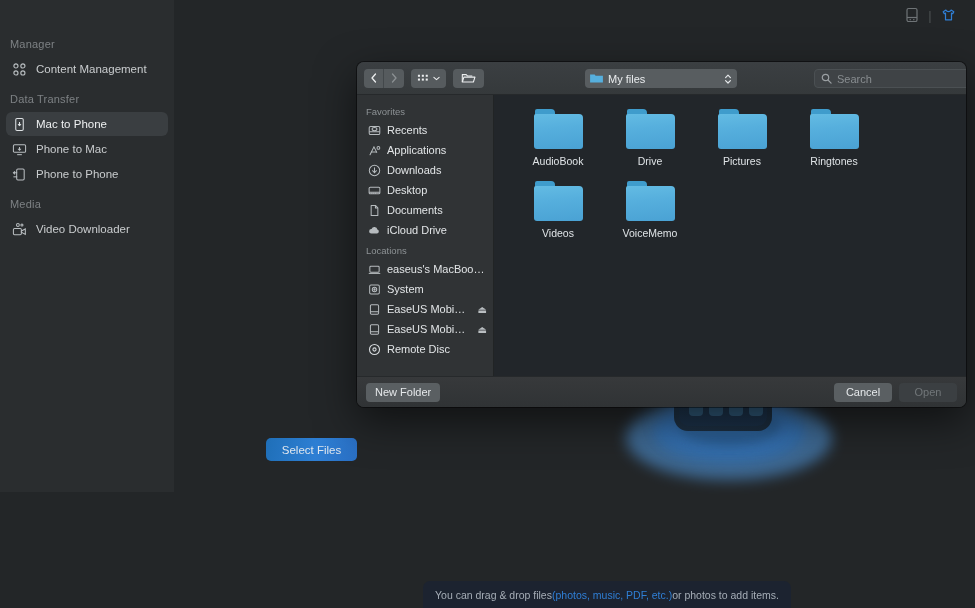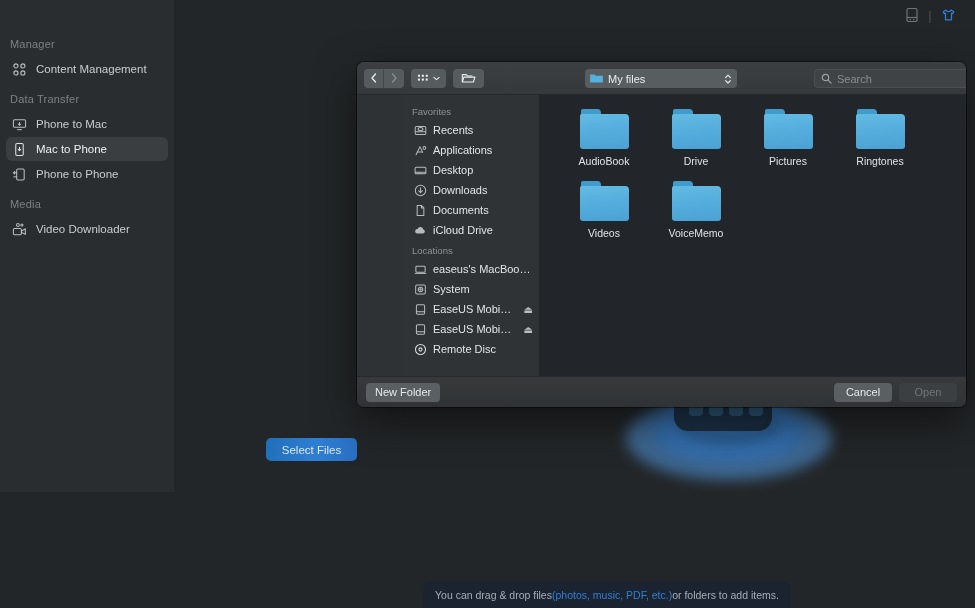--- a/index.html
+++ b/index.html
@@ -199,21 +199,21 @@
     left: 457px; top: 7px;
     width: 167px; height: 19px;
     background: #3f4346;
     border-radius: 4px;
     display:flex; align-items:center;
     padding: 0 6px; gap: 5px;
     border: 1px solid #4b5053;
   }
   .search-field .sph { color:#888d90; font-size:11px; }
 
-  .dlg-body { flex: 1; display: flex; min-height: 0; padding-left: 46px; }
+  .dlg-body { flex: 1; display: flex; min-height: 0; }
 
   .dlg-side {
     width: 137px;
     background: #303335;
     border-right: 1px solid #212425;
     padding-top: 6px;
     overflow: hidden;
   }
   .ds-head {
     color: #8d9295;
@@ -315,39 +315,39 @@
               <circle cx="11.6" cy="11.6" r="2.2"></circle>
           </svg>
         </span>
         <span class="lbl">Content Management</span>
       </div>
     </div>
 
     <div class="sb-group">
       <div class="sb-group-label">Data Transfer</div>
 
+      <div class="sb-item active">
+        <span class="ico">
+          <svg width="15" height="15" viewBox="0 0 16 16" fill="none" stroke="#dfe3e5" stroke-width="1.1">
+            <rect x="4" y="1.6" width="8" height="12.8" rx="1.4"></rect>
+            <path d="M8 5.2v4M6.4 7.6 8 9.2 9.6 7.6"></path>
+          </svg>
+        </span>
+        <span class="lbl">Mac to Phone</span>
+      </div>
+
       <div class="sb-item">
         <span class="ico">
           <svg width="15" height="15" viewBox="0 0 16 16" fill="none" stroke="#b9bec1" stroke-width="1.1">
             <rect x="1.5" y="3" width="13" height="8" rx="1.2"></rect>
             <path d="M5.5 13.5h5"></path>
             <path d="M8 5.2v3.4M6.4 7.2 8 8.8 9.6 7.2"></path>
           </svg>
         </span>
         <span class="lbl">Phone to Mac</span>
-      </div>
-
-      <div class="sb-item active">
-        <span class="ico">
-          <svg width="15" height="15" viewBox="0 0 16 16" fill="none" stroke="#dfe3e5" stroke-width="1.1">
-            <rect x="4" y="1.6" width="8" height="12.8" rx="1.4"></rect>
-            <path d="M8 5.2v4M6.4 7.6 8 9.2 9.6 7.6"></path>
-          </svg>
-        </span>
-        <span class="lbl">Mac to Phone</span>
       </div>
 
       <div class="sb-item">
         <span class="ico">
           <svg width="15" height="15" viewBox="0 0 16 16" fill="none" stroke="#b9bec1" stroke-width="1.1">
             <rect x="5" y="2.2" width="8" height="11.6" rx="1.3"></rect>
             <path d="M1.5 6.2h4M3.2 4.6 1.5 6.2l1.7 1.6"></path>
             <path d="M5.5 10.5h-4"></path>
           </svg>
         </span>
@@ -404,21 +404,21 @@
           </div>
         </div>
       </div>
     </div>
 
     <button class="select-files">Select Files</button>
 
     <div class="hint">
       <span>You can drag &amp; drop files </span>
         <span class="link">(photos, music, PDF, etc.)</span>
-        <span> or folders to add items.</span>
+        <span> or photos to add items.</span>
     </div>
 
     <div class="dialog">
 
       <div class="dlg-toolbar">
         <div class="seg">
           <div>
             <svg width="8" height="10" viewBox="0 0 8 10" fill="none" stroke="#eceeef" stroke-width="1.3" stroke-linecap="round" stroke-linejoin="round">
                 <path d="M5.5 1 2 5l3.5 4"></path>
               </svg>
@@ -491,35 +491,35 @@
                   <path d="M2.2 11.5 6.4 3l3 6"></path>
                   <path d="M3.6 8.6h5.2"></path>
                   <circle cx="11.2" cy="4.2" r="1.5"></circle>
                 </svg>
               </span>
             <span class="dlbl">Applications</span>
           </div>
           <div class="ds-item">
             <span class="ds-ico">
                 <svg width="13" height="13" viewBox="0 0 14 14" fill="none" stroke="#b6bbbe" stroke-width="1.1">
+                  <circle cx="7" cy="7" r="5.6"></circle>
+                  <path d="M7 4.1v5.2M4.9 7.2 7 9.3l2.1-2.1" stroke-linecap="round" stroke-linejoin="round"></path>
+                </svg>
+              </span>
+            <span class="dlbl">Downloads</span>
+          </div>
+          <div class="ds-item">
+            <span class="ds-ico">
+                <svg width="13" height="13" viewBox="0 0 14 14" fill="none" stroke="#b6bbbe" stroke-width="1.1">
                   <rect x="1.2" y="3.4" width="11.6" height="7.2" rx="1.2"></rect>
                   <path d="M1.2 8.9h11.6"></path>
                   <path d="M3.6 9.9h1M5.6 9.9h1M7.6 9.9h1"></path>
                 </svg>
               </span>
             <span class="dlbl">Desktop</span>
-          </div>
-          <div class="ds-item">
-            <span class="ds-ico">
-                <svg width="13" height="13" viewBox="0 0 14 14" fill="none" stroke="#b6bbbe" stroke-width="1.1">
-                  <circle cx="7" cy="7" r="5.6"></circle>
-                  <path d="M7 4.1v5.2M4.9 7.2 7 9.3l2.1-2.1" stroke-linecap="round" stroke-linejoin="round"></path>
-                </svg>
-              </span>
-            <span class="dlbl">Downloads</span>
           </div>
           <div class="ds-item">
             <span class="ds-ico">
                 <svg width="13" height="13" viewBox="0 0 14 14" fill="none" stroke="#b6bbbe" stroke-width="1.1" stroke-linejoin="round">
                   <path d="M3.4 1.6h4.6l2.6 2.6v8.2H3.4z"></path>
                   <path d="M8 1.6v2.8h2.6"></path>
                 </svg>
               </span>
             <span class="dlbl">Documents</span>
           </div>

